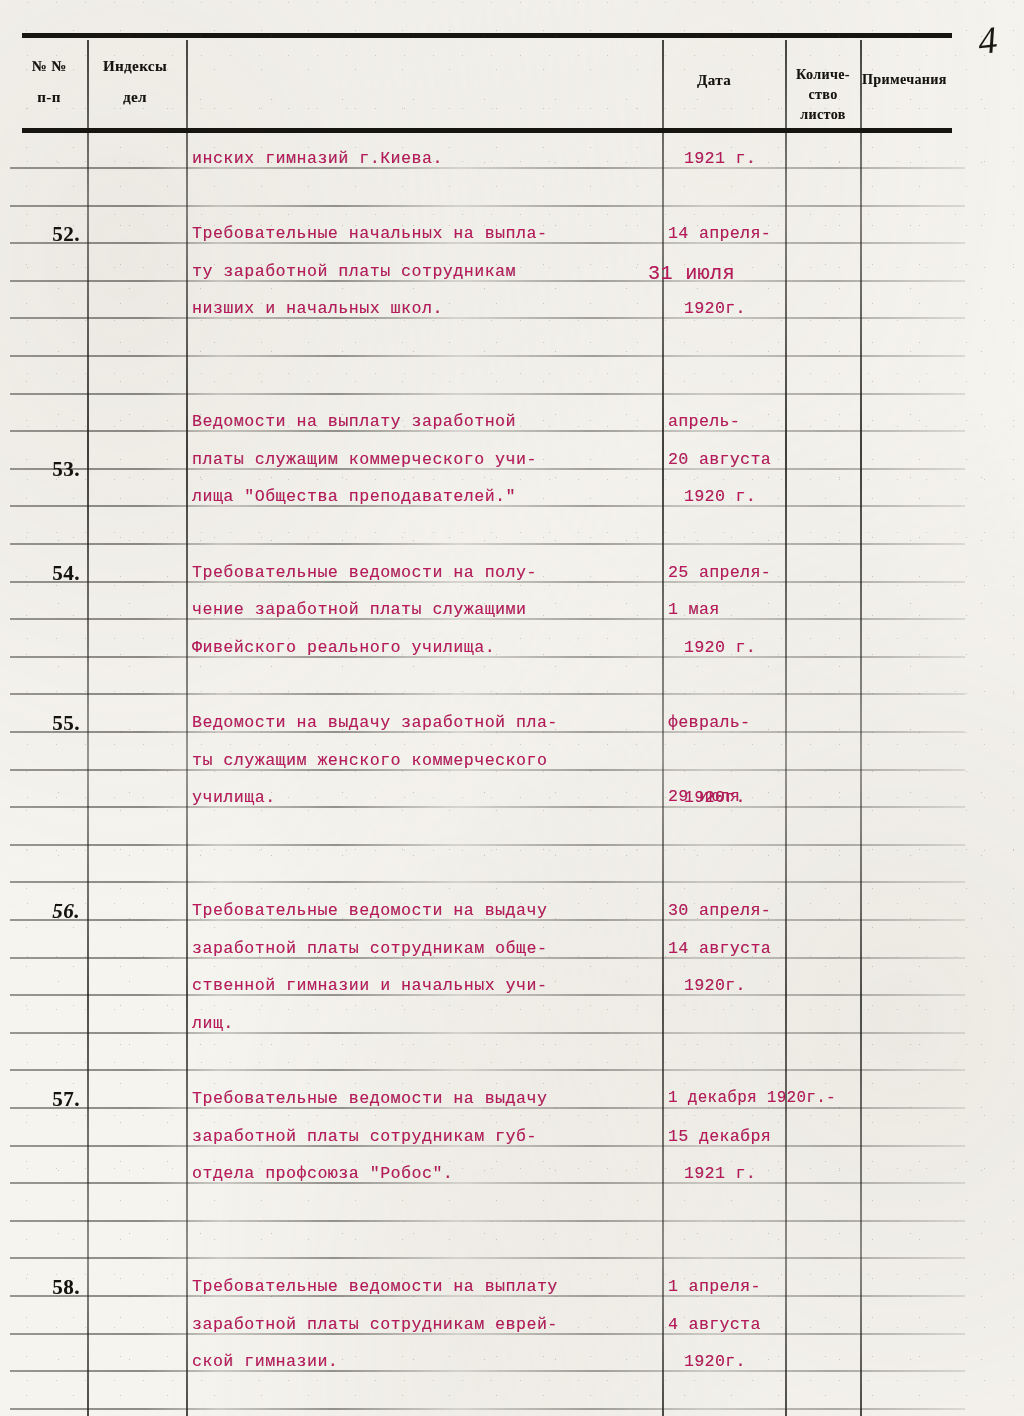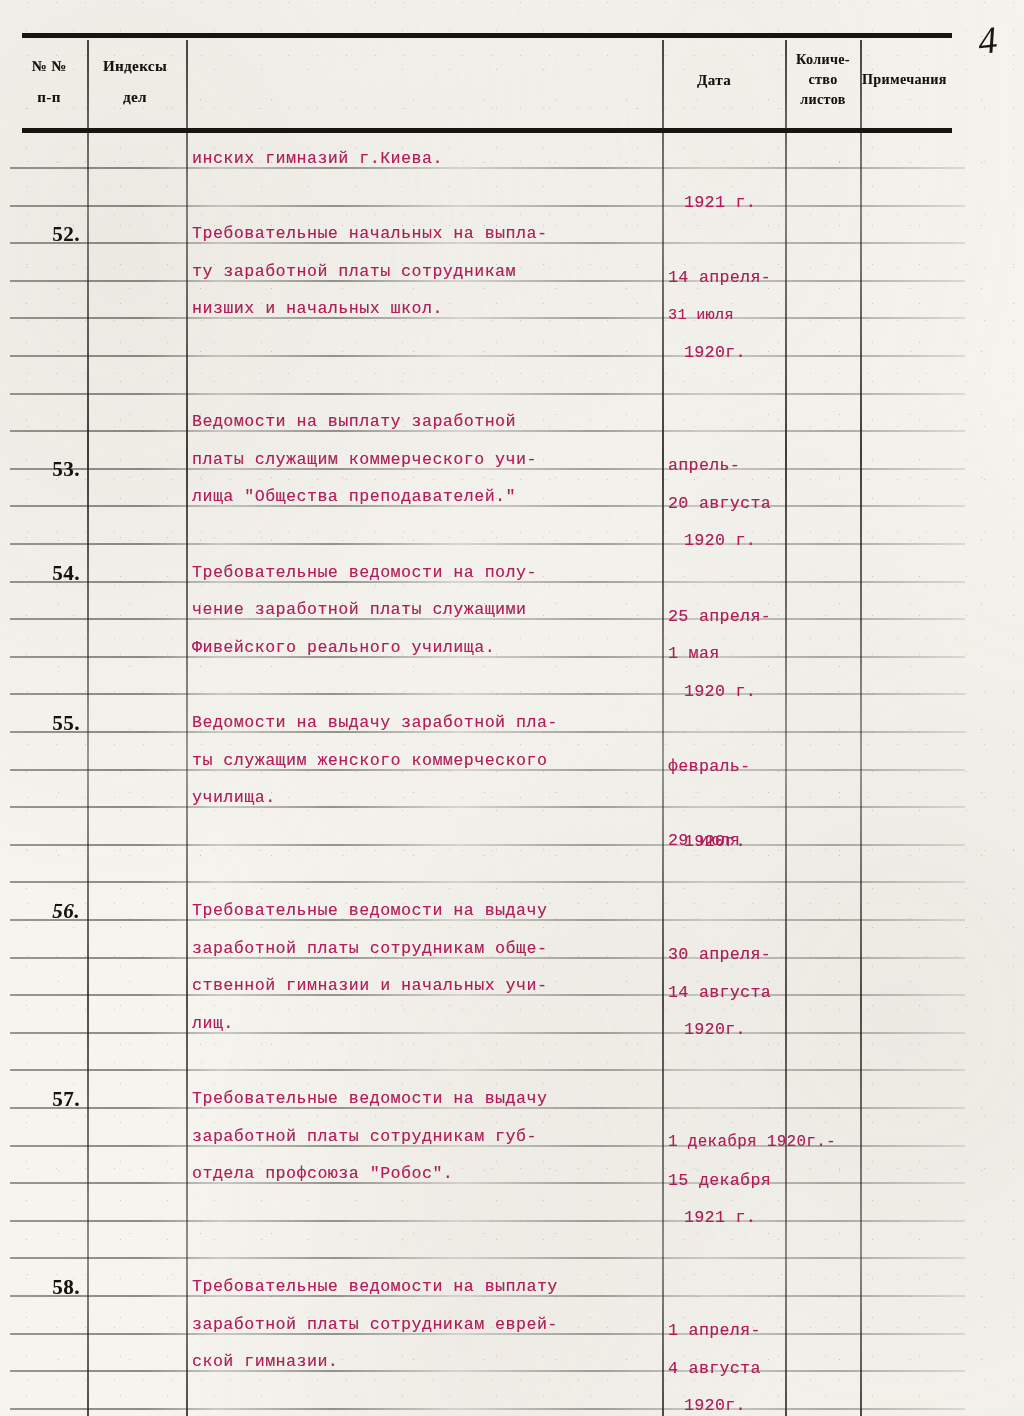--- a/index.html
+++ b/index.html
@@ -91,21 +91,21 @@
   .tw {
     position: absolute;
     font-family: "Liberation Mono", monospace;
     font-size: 16.5px;
     letter-spacing: .55px;
     color: #be185d;
     white-space: nowrap;
     line-height: 1;
     text-align: right;
   }
-  .tw.date { font-size: 16.5px; letter-spacing: .4px; margin-top: 44px; }
+  .tw.date { font-size: 16.5px; letter-spacing: .4px; }
   
   .num {
     position: absolute;
     font-family: "Liberation Serif", serif;
     font-size: 21px;
     font-weight: bold;
     color: #15130e;
     letter-spacing: .5px;
     white-space: nowrap;
     text-align: right;
@@ -183,39 +183,39 @@
   <div class="hdr" style="left:89px; top:56px; width:92px;">
     <div>Индексы</div>
     <div style="margin-top:10px;">дел</div>
   </div>
 
 
   <div class="hdr" style="left:664px; top:70px; width:100px;">
     <div>Дата</div>
   </div>
 
-  <div class="hdr" style="left:787px; top:50px; width:72px; font-size:14px;">
+  <div class="hdr" style="left:787px; top:65px; width:72px; font-size:14px;">
     <div>Количе-</div>
     <div>ство</div>
     <div>листов</div>
   </div>
 
   <div class="hdr" style="left:862px; top:70px; width:104px; font-size:14px; text-align:left;">
     <div>Примечания</div>
   </div>
 
   <div id="body-cells">
       <div class="tw" style="left: 192px; top: 151px; font-size: 16.5px;">инских гимназий г.Киева.</div>
       <div class="tw date" style="left: 684px; top: 151px; font-size: 16.5px;">1921 г.</div>
       <div class="num" style="left: 14px; width: 66px; top: 222px;">52.</div>
       <div class="tw" style="left: 192px; top: 226px; font-size: 16.5px;">Требовательные начальных на выпла-</div>
       <div class="tw" style="left: 192px; top: 264px; font-size: 16.5px;">ту заработной платы сотрудникам</div>
       <div class="tw" style="left: 192px; top: 301px; font-size: 16.5px;">низших и начальных школ.</div>
       <div class="tw date" style="left: 668px; top: 226px; font-size: 16.5px;">14 апреля-</div>
-      <div class="tw date" style="left: 668px; top: 264px; font-size: 15px; font-family: Liberation Mono, monospace;">31 июля</div>
+      <div class="tw date" style="left: 648px; top: 264px; font-size: 20px; font-family: Liberation Mono, monospace;">31 июля</div>
       <div class="tw date" style="left: 684px; top: 301px; font-size: 16.5px;">1920г.</div>
       <div class="num" style="left: 14px; width: 66px; top: 410px; margin-top: 47px;">53.</div>
       <div class="tw" style="left: 192px; top: 414px; font-size: 16.5px;">Ведомости на выплату заработной</div>
       <div class="tw" style="left: 192px; top: 452px; font-size: 16.5px;">платы служащим коммерческого учи-</div>
       <div class="tw" style="left: 192px; top: 489px; font-size: 16.5px;">лища "Общества преподавателей."</div>
       <div class="tw date" style="left: 668px; top: 414px; font-size: 16.5px;">апрель-</div>
       <div class="tw date" style="left: 668px; top: 452px; font-size: 16.5px;">20 августа</div>
       <div class="tw date" style="left: 684px; top: 489px; font-size: 16.5px;">1920 г.</div>
       <div class="num" style="left: 14px; width: 66px; top: 561px;">54.</div>
       <div class="tw" style="left: 192px; top: 565px; font-size: 16.5px;">Требовательные ведомости на полу-</div>

